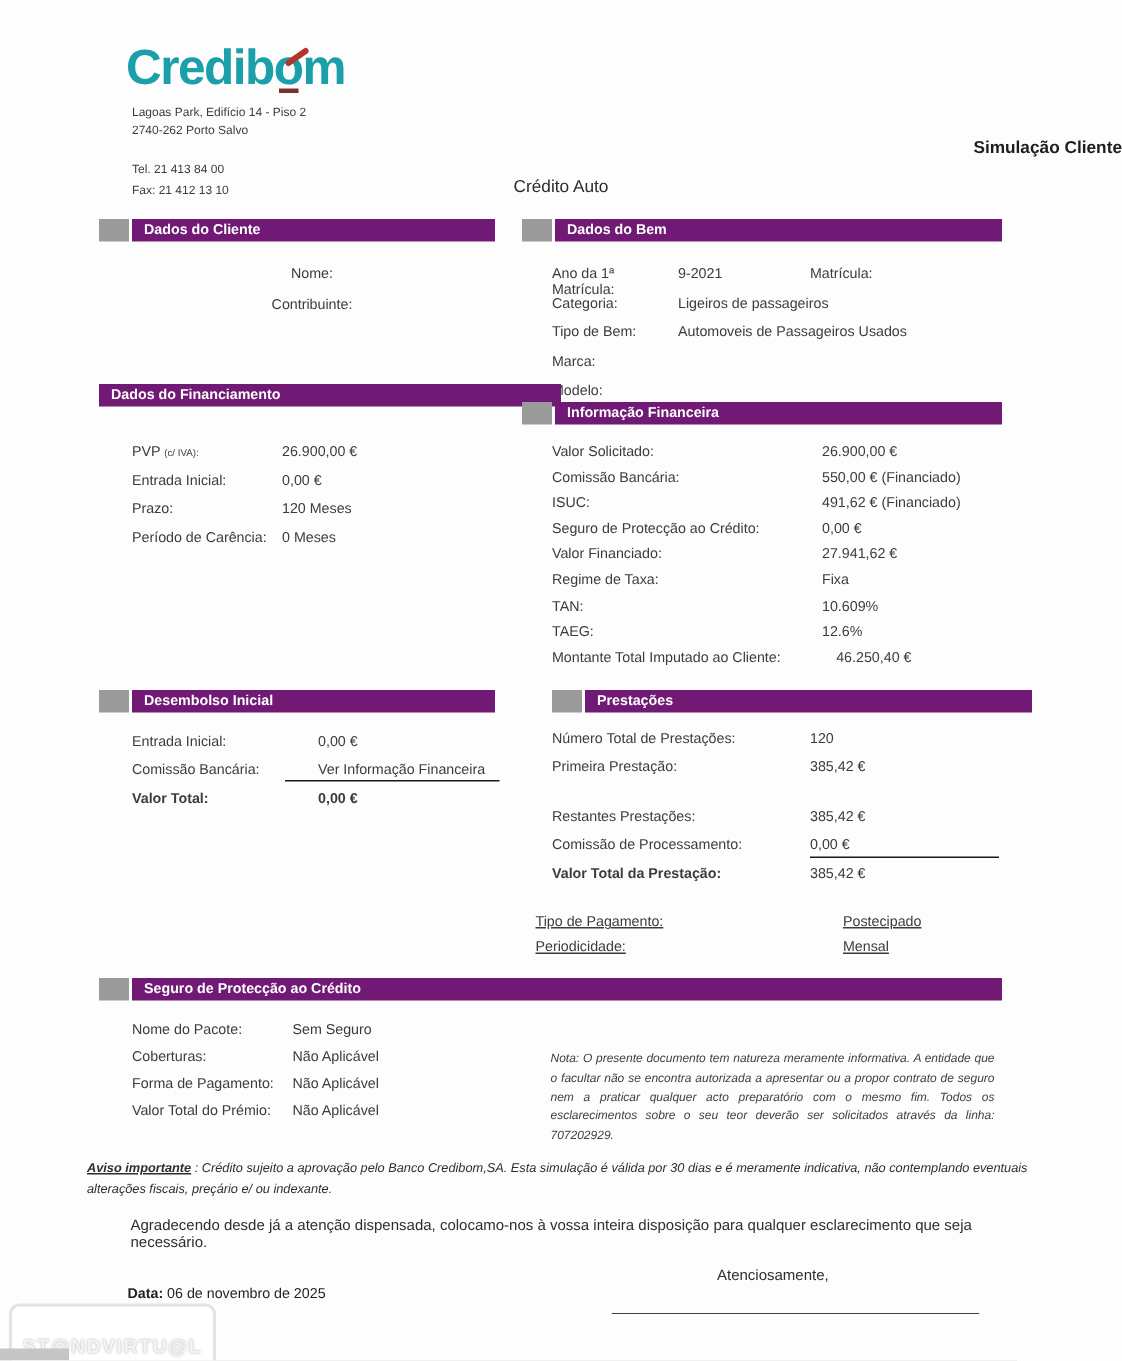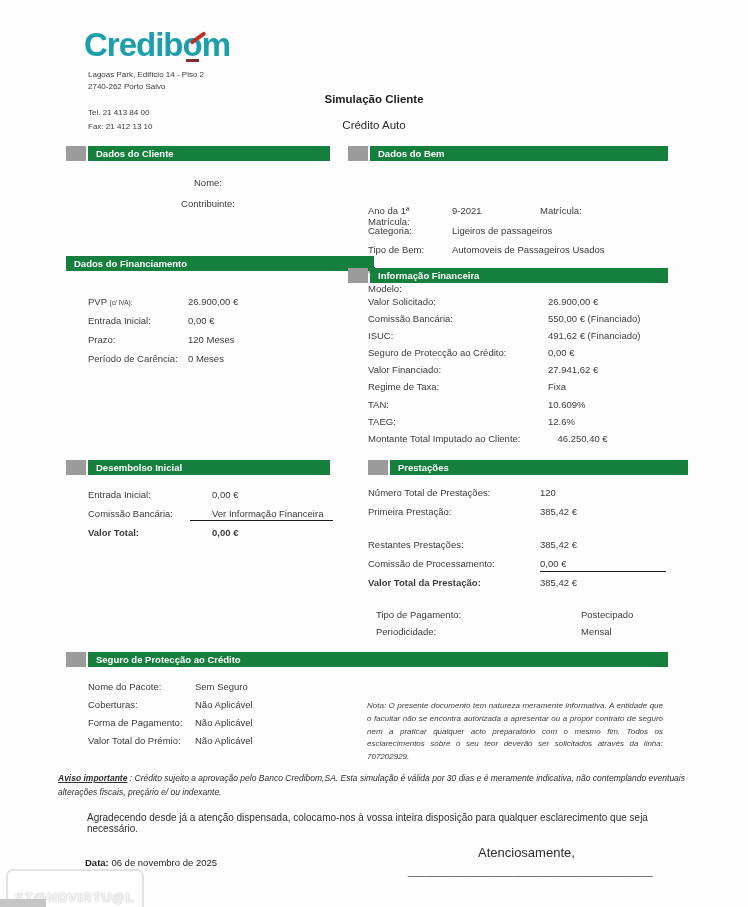--- a/index.html
+++ b/index.html
@@ -18,21 +18,21 @@
           background:#7e2f2a; }
   
   .addr { position:absolute; left:88px; font-size:8px; color:#3c3c3c; }
   .doc-title { position:absolute; left:0; width:748px; text-align:center; font-size:11.5px;
           font-weight:bold; color:#1d1d1d; }
   .doc-subtitle { position:absolute; left:0; width:748px; text-align:center; font-size:11.5px;
           color:#2a2a2a; }
   
   .sec { position:absolute; display:flex; height:15px; }
   .sec .tab { width:20px; background:#9b9b9b; margin-right:2px; }
-  .sec .bar { flex:1; background:#15803d; color:#ffffff; font-size:9.5px; font-weight:bold;
+  .sec .bar { flex:1; background:#701a75; color:#ffffff; font-size:9.5px; font-weight:bold;
           line-height:15px; padding-left:8px; white-space:nowrap; }
   
   .content { position:absolute; font-size:9.5px; color:#3c3c3c; }
   .row { display:flex; align-items:flex-start; }
   .lbl { flex-shrink:0; }
   .val { white-space:nowrap; }
   .small { font-size:6.5px; }
   .bold { font-weight:bold; }
   .h21 .row { height:21px;justify-content:center; }
   .h19 .row { height:19.5px; }
@@ -48,21 +48,21 @@
   .hline { position:absolute; height:1px; background:#1a1a1a; }
   .rel { position:relative; }
   .abs-matricula { position:absolute; left:172px; top:0; }
   
   .nota { position:absolute; left:367px; top:700px; width:296px; font-size:8px; font-style:italic;
           line-height:12.8px; text-align:justify; color:#3f3f3f; }
   .aviso { position:absolute; left:58px; top:772px; width:636px; font-size:8.5px; font-style:italic;
           line-height:13.5px; color:#2e2e2e; }
   .aviso .lead { font-weight:bold; text-decoration:underline; }
   .thanks { position:absolute; left:87px; top:812px; width:610px; font-size:10px; color:#2e2e2e; }
-  .atencios { position:absolute; left:478px; top:845px; font-size:13px; color:#2e2e2e; }
+  .atencios { position:absolute; left:478px; top:845px; font-size:10px; color:#2e2e2e; }
   .data-line { position:absolute; left:85px; top:857px; font-size:9.5px; color:#1f1f1f; }
   .signature { position:absolute; left:408px; top:866px; font-size:10px; color:#3a3a3a;
           letter-spacing:0px; }
   .watermark { position:absolute; left:6px; top:869px; padding:19px 7px; border:2px solid #e3e3e3;
           border-radius:7px; font-size:13px; font-weight:bold; letter-spacing:1px;
           color:#f4f4f4; text-shadow:0 0 1px #c9c9c9, 0 0 2px #c9c9c9; background:#fff; }
   .corner-smudge { position:absolute; left:0; top:899px; width:46px; height:8px; background:#c6c6c6; }
 </style>
 </head>
 <body>
@@ -71,21 +71,21 @@
 
   <div class="logo">
     <span>Credib</span><span class="o">o</span><span>m</span>
   </div>
 
   <div class="addr" style="top:70px;">Lagoas Park, Edifício 14 - Piso 2</div>
   <div class="addr" style="top:82px;">2740-262 Porto Salvo</div>
   <div class="addr" style="top:108px;">Tel. 21 413 84 00</div>
   <div class="addr" style="top:122px;">Fax: 21 412 13 10</div>
 
-  <div class="doc-title" style="top:93px;">Simulação Cliente</div>
+  <div class="doc-title" style="top:93px;text-align:right;">Simulação Cliente</div>
   <div class="doc-subtitle" style="top:119px;">Crédito Auto</div>
 
   <div class="sec" style="left:66px; top:146px; width:264px;">
     <div class="tab"></div>
     <div class="bar">Dados do Cliente</div>
   </div>
   <div class="sec" style="left:348px; top:146px; width:320px;">
     <div class="tab"></div>
     <div class="bar">Dados do Bem</div>
   </div>
@@ -94,21 +94,21 @@
     <div class="row">
       <span class="lbl">Nome:</span>
       <span class="val"></span>
     </div>
     <div class="row">
       <span class="lbl">Contribuinte:</span>
       <span class="val"></span>
     </div>
   </div>
 
-  <div class="content h19 w84" style="left:368px; top:177px; width:300px;margin-top:28px;">
+  <div class="content h19 w84" style="left:368px; top:177px; width:300px;">
     <div class="row rel">
       <span class="lbl">Ano da 1ª Matrícula:</span>
       <span class="val">9-2021</span>
       <span class="abs-matricula">Matrícula:</span>
     </div>
     <div class="row">
       <span class="lbl">Categoria:</span>
       <span class="val">Ligeiros de passageiros</span>
     </div>
     <div class="row">
@@ -235,21 +235,21 @@
     <div class="row">
       <span class="lbl">Comissão de Processamento:</span>
       <span class="val">0,00 €</span>
     </div>
     <div class="row">
       <span class="lbl bold">Valor Total da Prestação:</span>
       <span class="val">385,42 €</span>
     </div>
   </div>
   <div class="hline" style="left:540px; top:571px; width:126px;"></div>
-  <div class="content h17 w172" style="left:376px; top:609px; width:300px;">
+  <div class="content h17 w172" style="left:357px; top:609px; width:300px;text-decoration:underline;">
     <div class="row">
       <span class="lbl">Tipo de Pagamento:</span>
       <span class="val">Postecipado</span>
     </div>
     <div class="row">
       <span class="lbl">Periodicidade:</span>
       <span class="val">Mensal</span>
     </div>
   </div>
 

